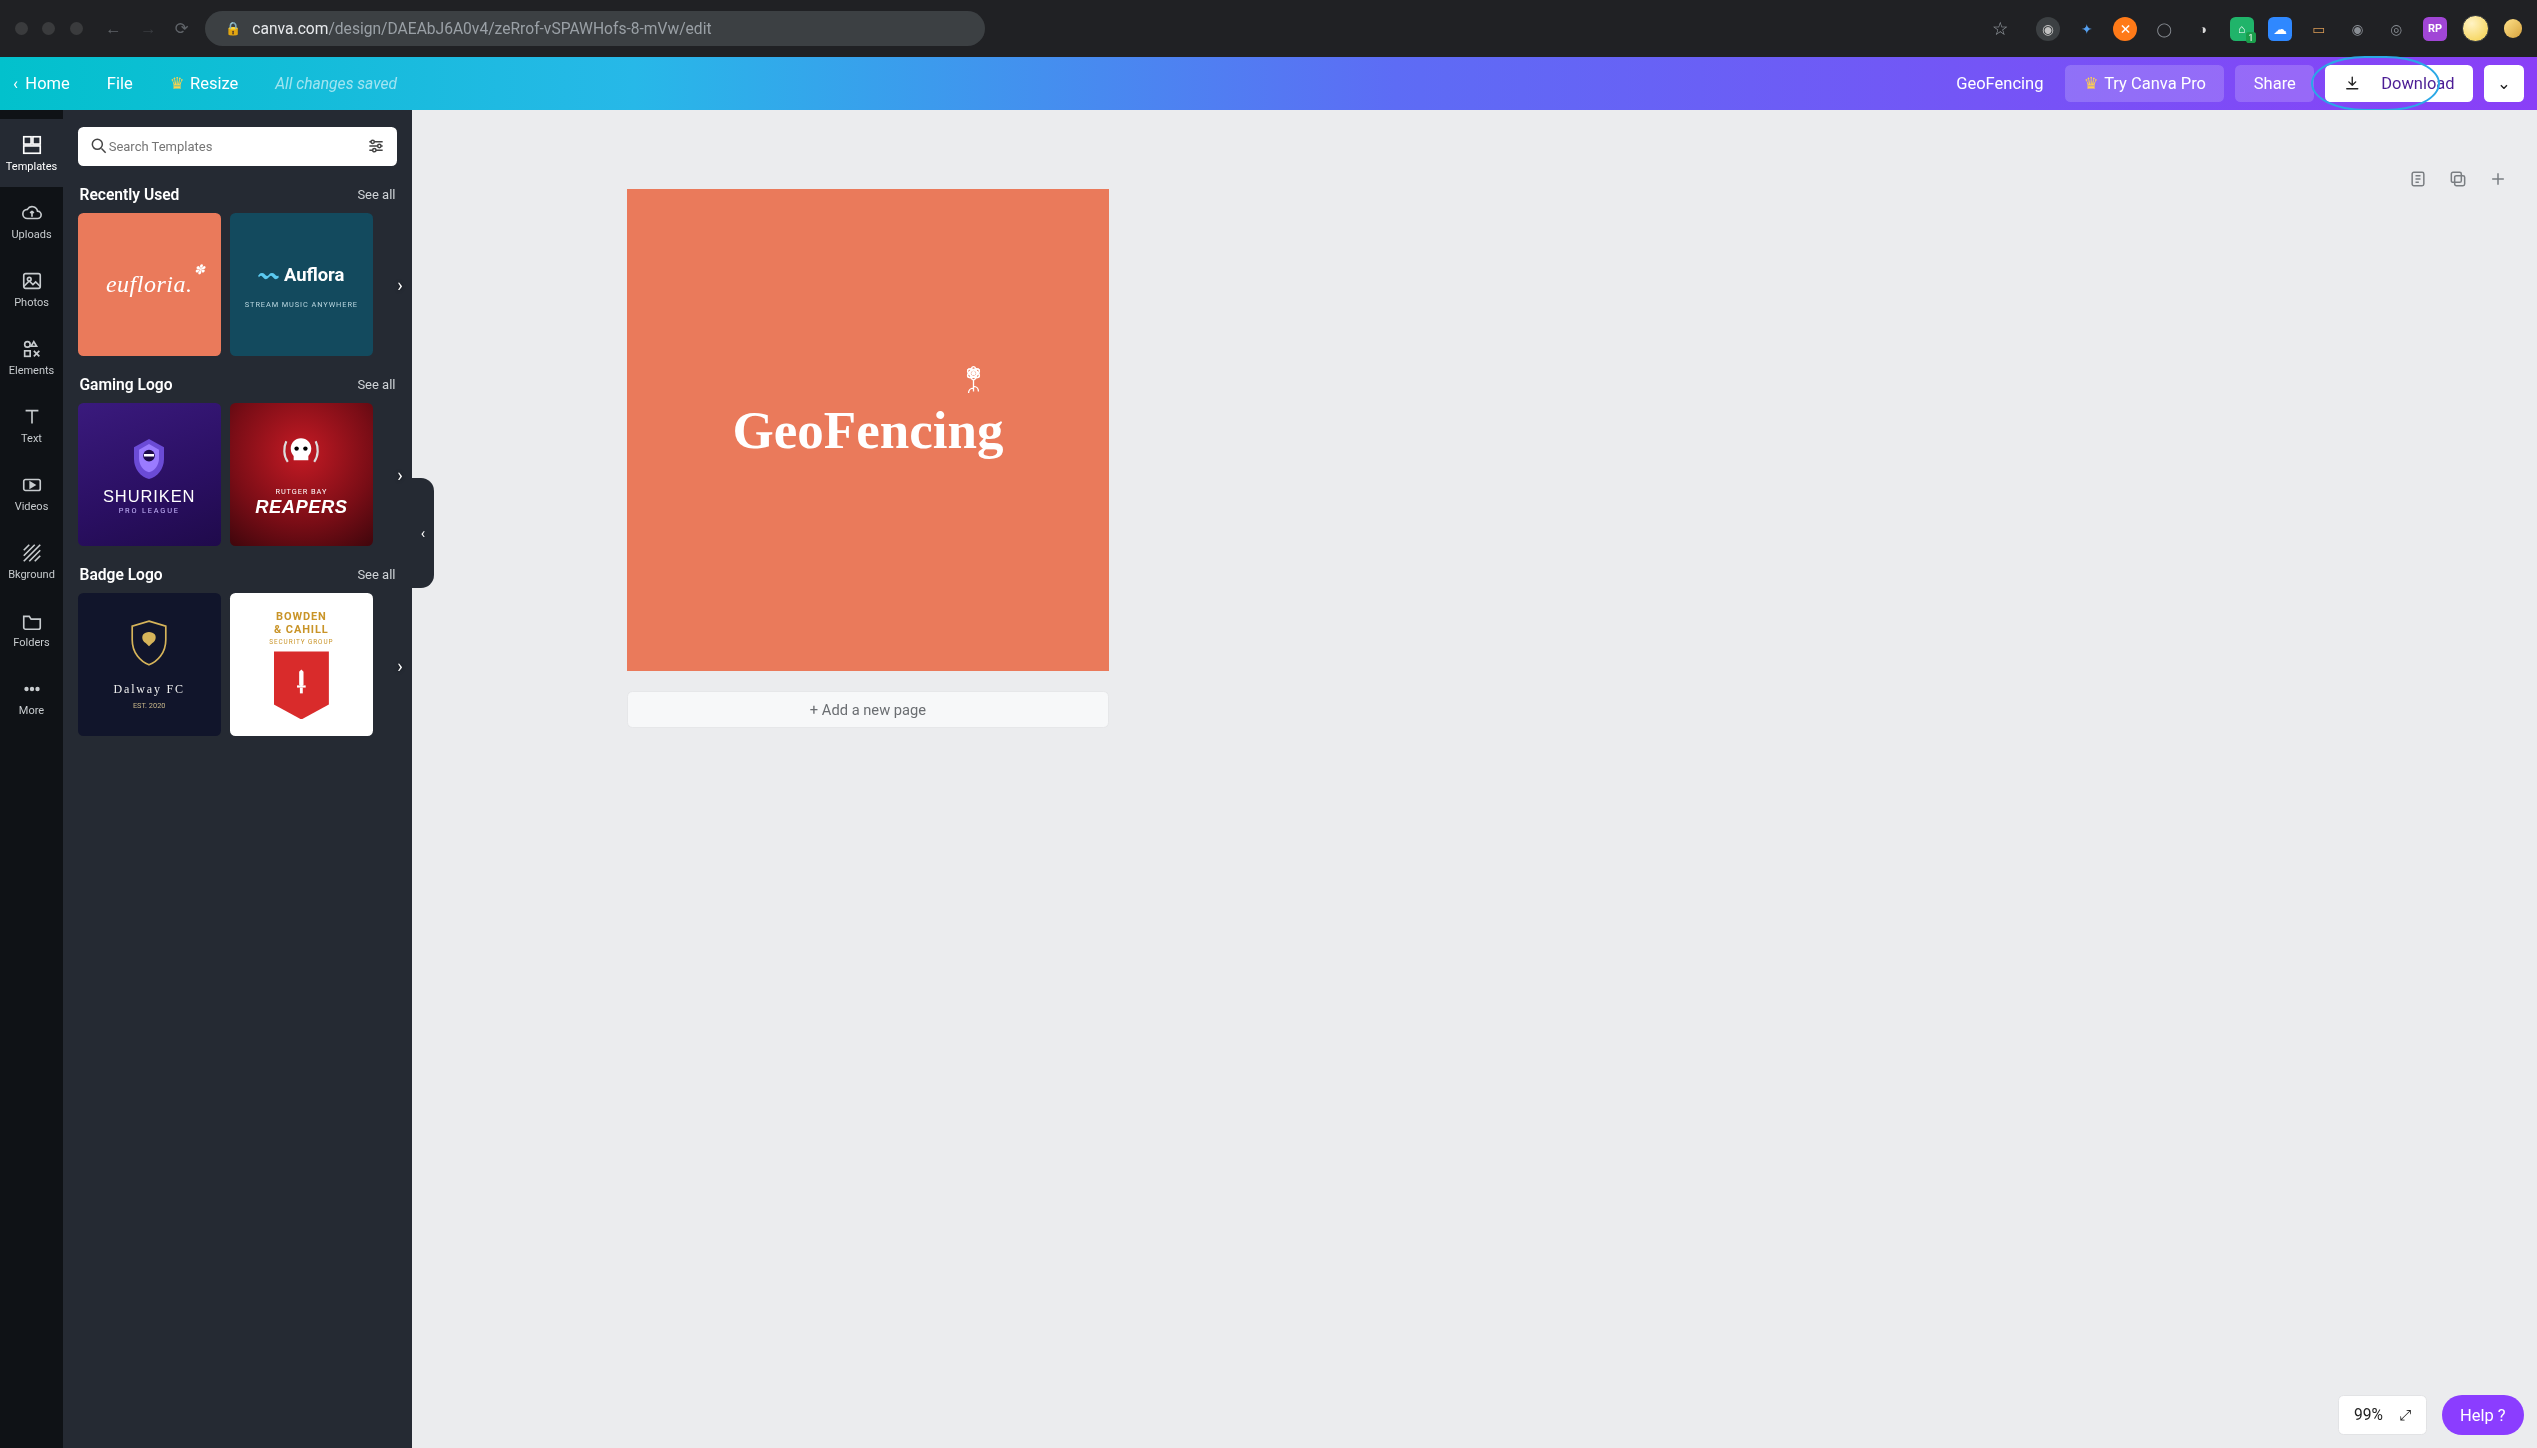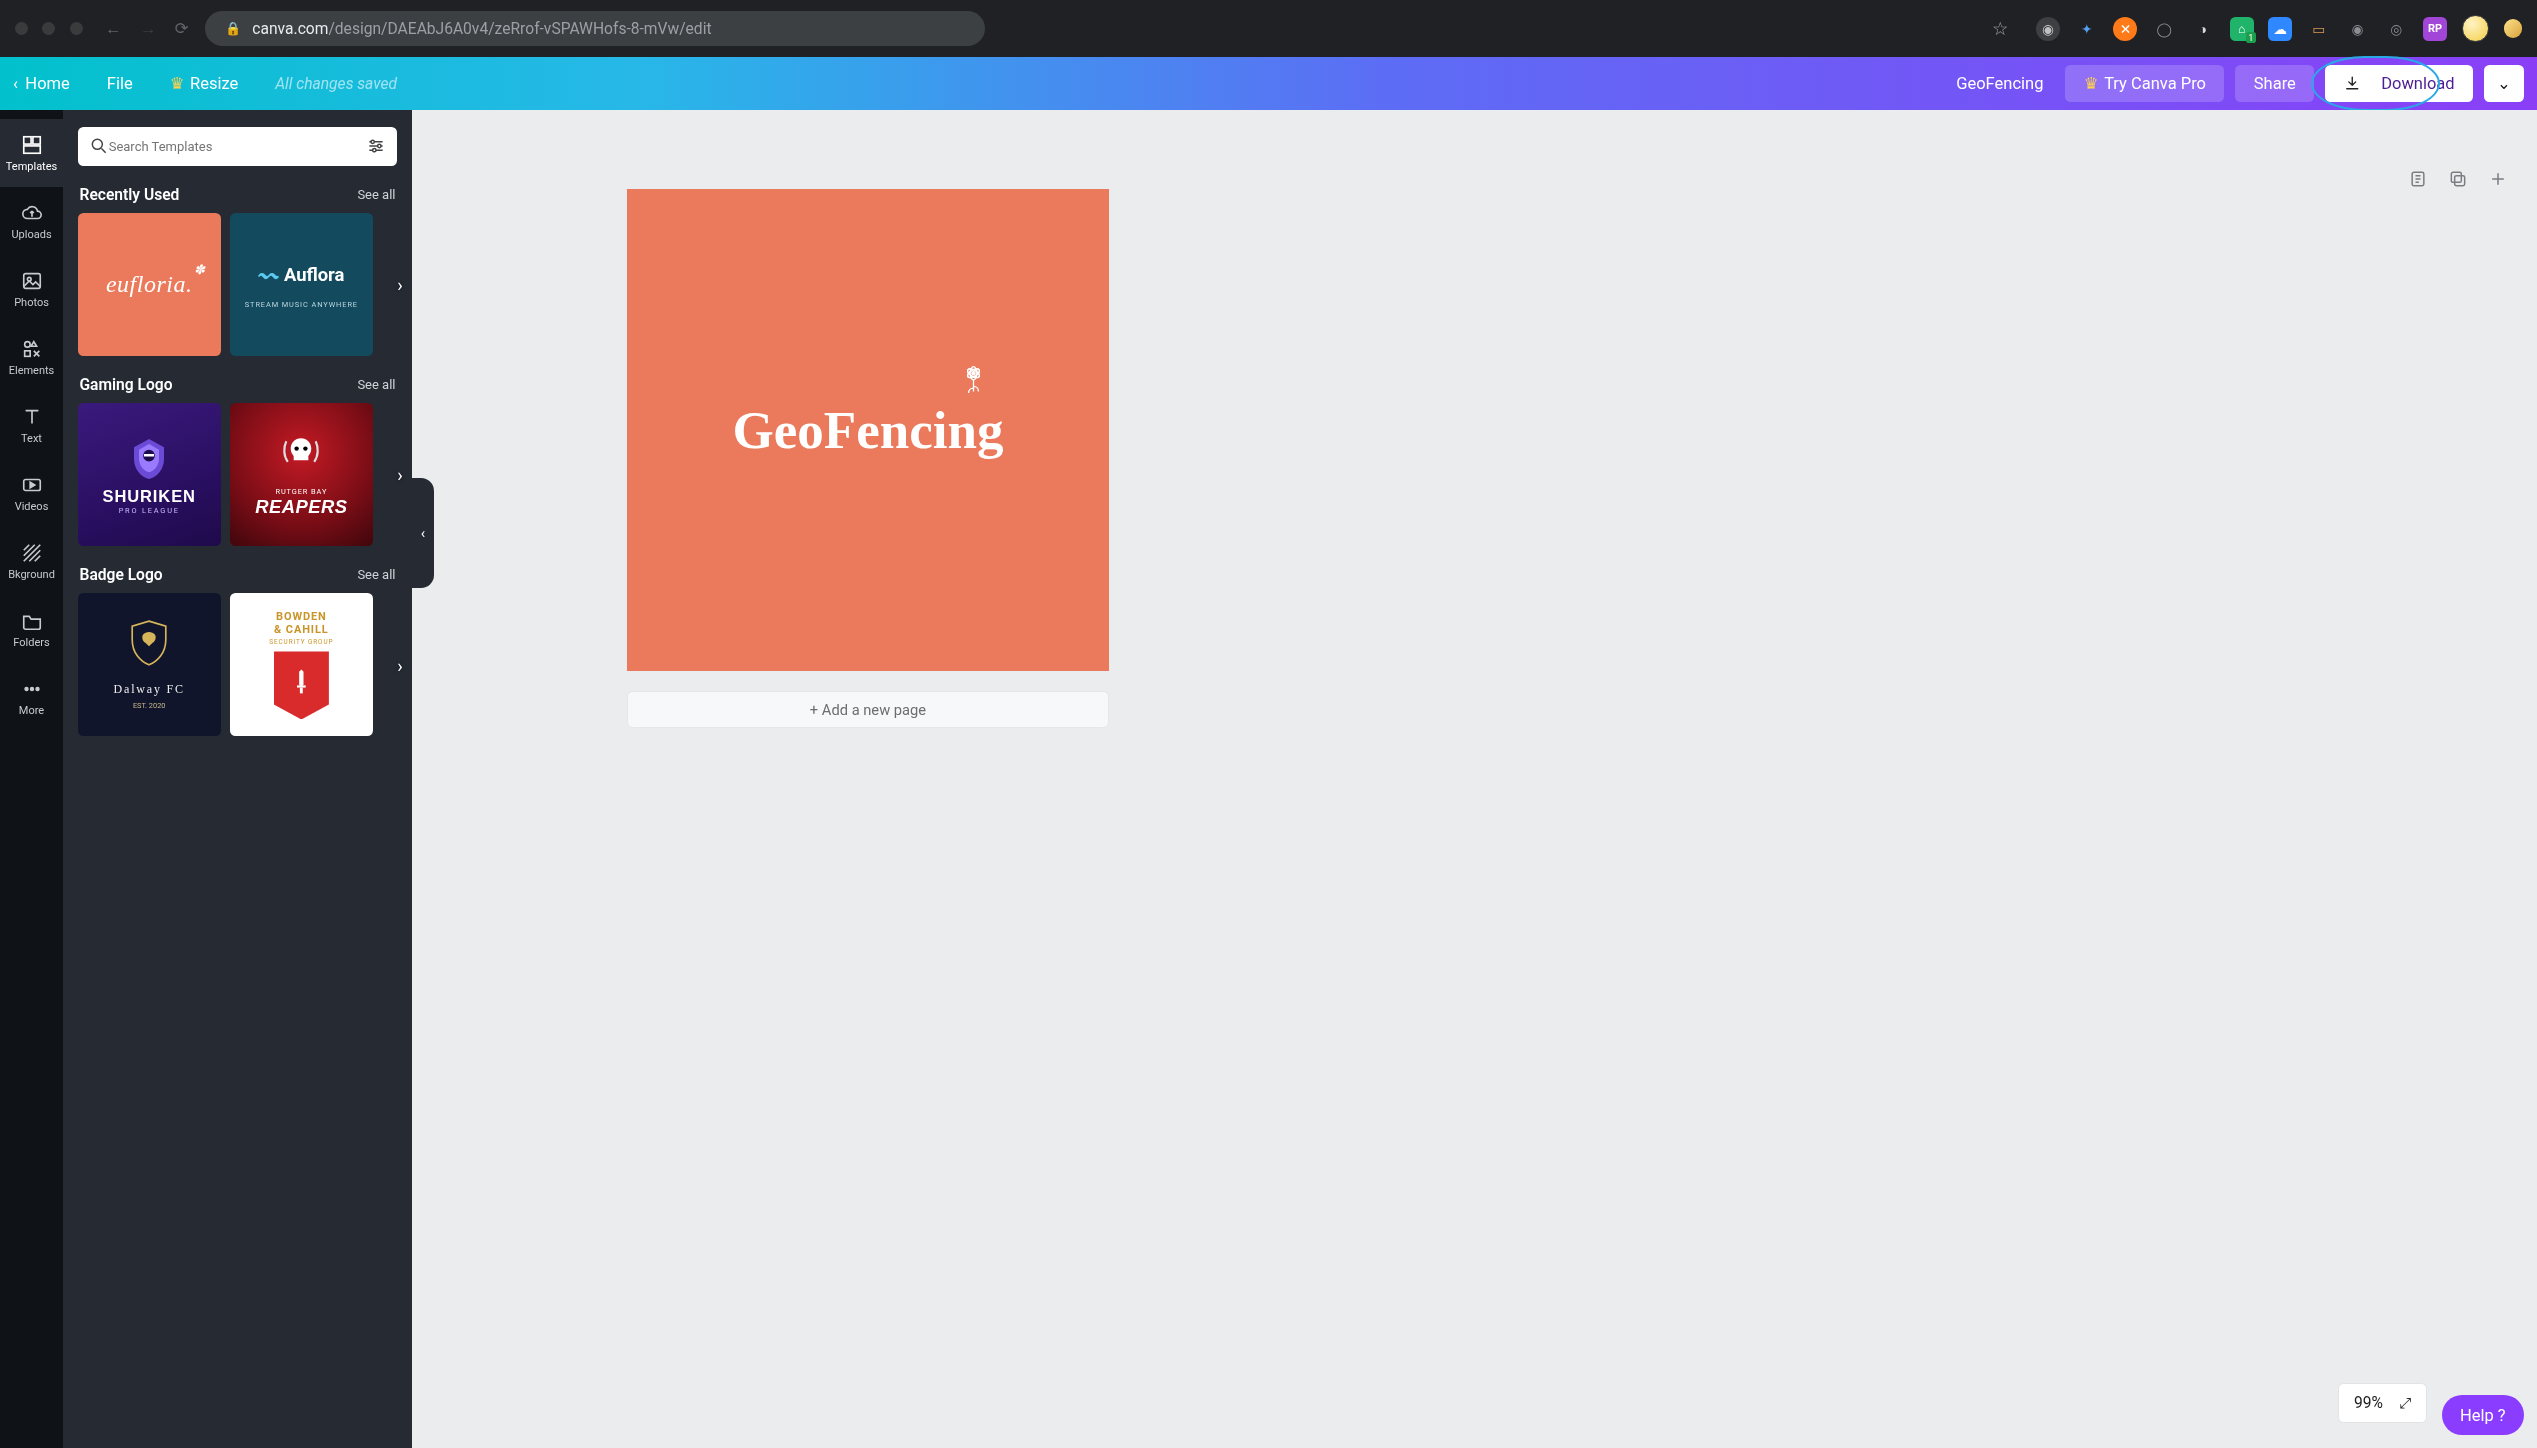--- a/index.html
+++ b/index.html
@@ -80,21 +80,21 @@
 .thumb.eufloria .txt { font-size:24px; font-style:italic; font-family:Georgia,'Times New Roman',serif; letter-spacing:0.5px; position:relative;}
 .thumb.eufloria .spark { position:absolute; right:-13px; top:-9.2px; font-size:13px;}
 .thumb.auflora { background:#134a5e; color:#fff;}
 .thumb.auflora .wave { font-size:20px; color:#5bc9ef; margin-bottom:1.8px;}
 .thumb.auflora .brand { font-weight:700; font-size:18.4px;}
 .thumb.auflora .sub { font-size:7.4px; letter-spacing:0.9px; color:#b9d6df; margin-top:10px;}
 
 
 .thumb.shuriken { background:linear-gradient(160deg,#3a1a7d 0%,#2a0f62 60%,#1f0a4b 100%); color:#fff;}
 .thumb.shuriken .icon { width:50px; height:50px; display:flex; align-items:center; justify-content:center; }
-.thumb.shuriken .t1 { font-weight:700; font-size:16.5px; letter-spacing:0.9px; margin-top:3.7px; font-family:Impact,'Arial Black',sans-serif;}
+.thumb.shuriken .t1 { font-weight:400; font-size:16.5px; letter-spacing:0.9px; margin-top:3.7px; font-family:Impact,'Arial Black',sans-serif;}
 .thumb.shuriken .t2 { font-size:7.4px; letter-spacing:1.8px; color:#c9b9ff;}
 .thumb.reapers { background:radial-gradient(circle at 50% 35%,#c41a24 0%,#7a0d16 60%,#3f060c 100%); color:#fff;}
 .thumb.reapers .icon { font-size:33px;}
 .thumb.reapers .t1 { font-size:7.4px; letter-spacing:0.9px; margin-top:3.7px;}
 .thumb.reapers .t2 { font-weight:700; font-style:italic; font-size:18.4px; font-family:Impact,'Arial Black',sans-serif; letter-spacing:0.5px;}
 
 
 .thumb.dalway { background:#11152b; color:#d6b45a;}
 .thumb.dalway .shield { font-size:37px;}
 .thumb.dalway .t1 { font-family:Georgia,serif; font-size:12px; letter-spacing:1.8px; color:#eee; margin-top:5.5px;}
@@ -113,21 +113,21 @@
 .page-controls { position:absolute; right:29px; top:13px; display:flex; gap:20px; color:#7a7e82;}
 .page-controls svg { width:20px; height:20px; cursor:pointer;}
 .design-page { position:absolute; left:215px; top:33px; width:482px; height:482px; background:#ea7a5b; display:flex; align-items:center; justify-content:center; }
 .design-page .logo-wrap { position:relative;}
 .design-page .logo-text { font-family:Georgia,'Times New Roman',serif; font-weight:700; font-size:53px; color:#fff;}
 .design-page .flower { position:absolute; right:13px; top:-37px; color:#fff; }
 .design-page .flower svg { width:33px; height:37px;}
 .add-page { position:absolute; left:215px; top:535px; width:482px; height:37px; background:#f7f8f9; border:0.9px solid #e6e7e9; border-radius:5.5px; display:flex; align-items:center; justify-content:center; color:#6b6e72; font-size:14.7px; cursor:pointer;}
 
 
-.zoom-box { position:absolute; right:110px; bottom:25px; background:#fff; border:0.9px solid #e2e3e5; border-radius:5.5px; height:40px; padding:0 14.7px; display:flex; align-items:center; gap:16.5px; color:#222; font-size:15.6px;}
+.zoom-box { position:absolute; right:110px; bottom:13px; background:#fff; border:0.9px solid #e2e3e5; border-radius:5.5px; height:40px; padding:0 14.7px; display:flex; align-items:center; gap:16.5px; color:#222; font-size:15.6px;}
 .zoom-box .expand { cursor:pointer; font-size:14.7px; color:#222;}
 .help-btn { position:absolute; right:13px; bottom:13px; background:#8b3dff; color:#fff; border-radius:20px; height:40px; padding:0 18.4px; display:flex; align-items:center; font-size:16.5px; cursor:pointer;}
 
 
 .svg-i { width:20px; height:20px; fill:none; stroke:currentColor; stroke-width:1.8; }
 </style>
 </head>
 <body>
 
 <div class="browser-top">

